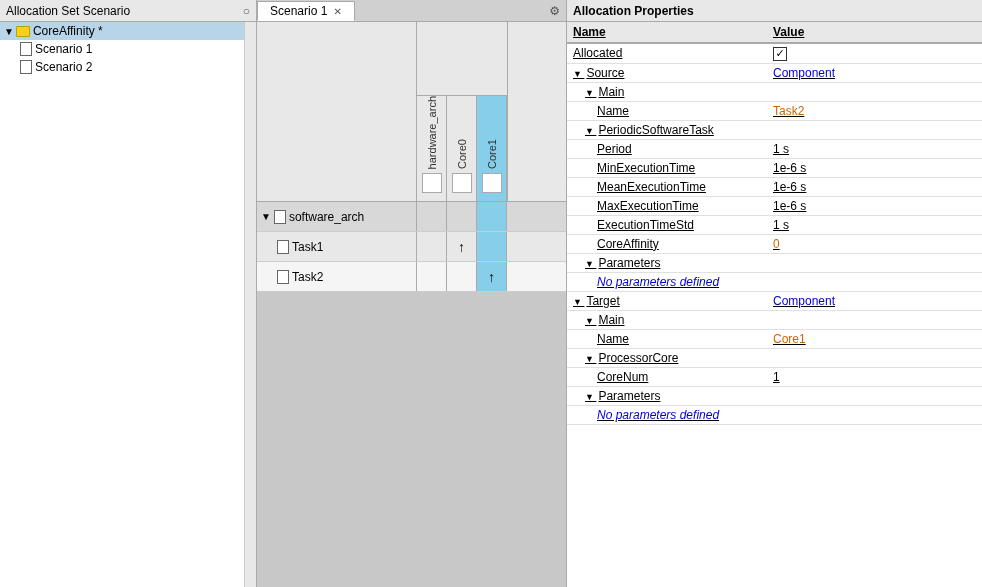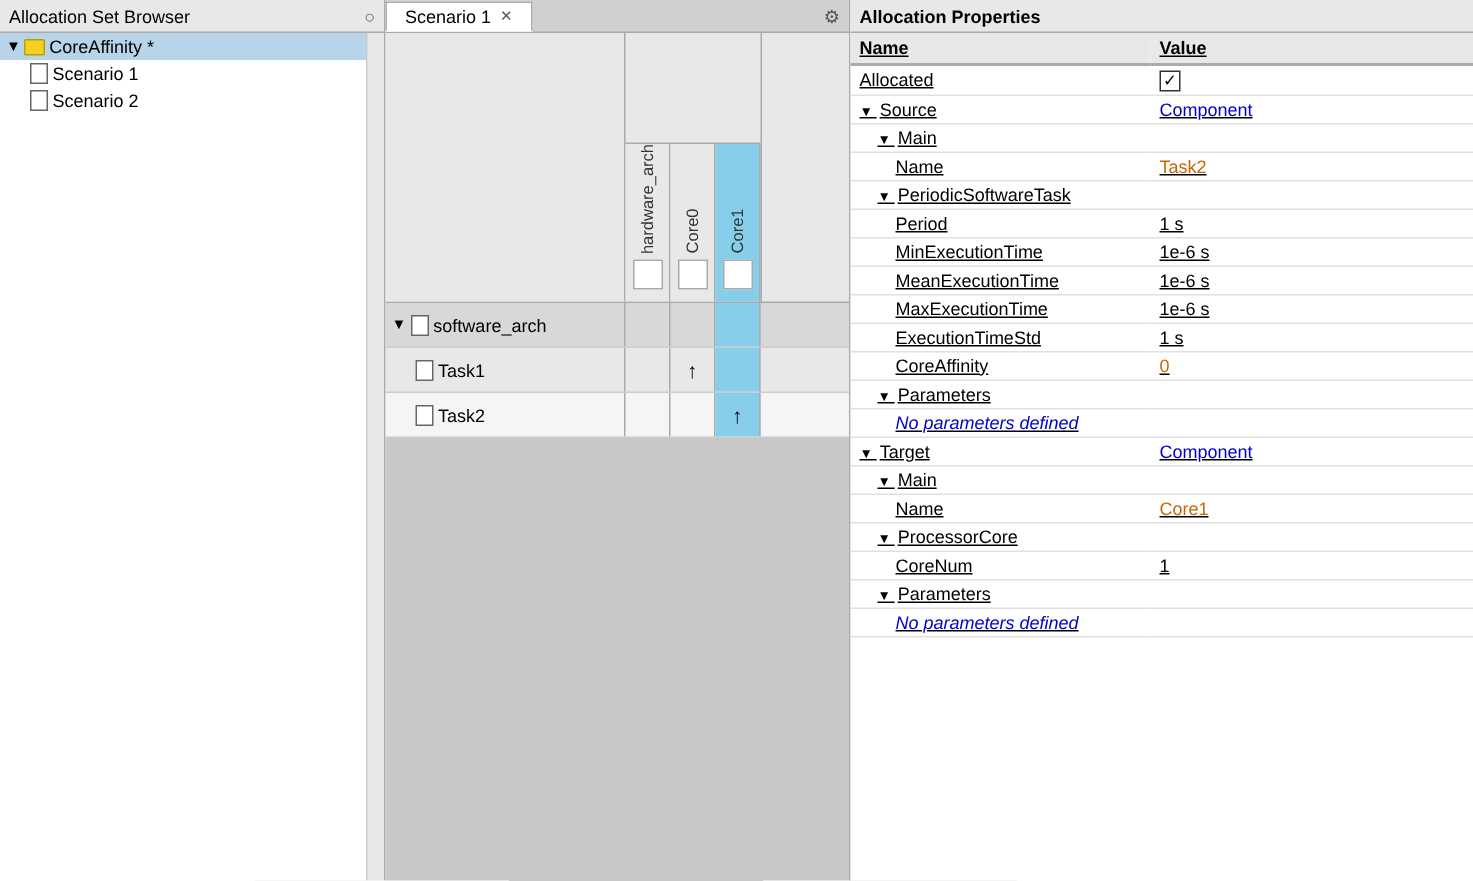--- a/index.html
+++ b/index.html
@@ -48,21 +48,21 @@
 
     .props-scroll { flex: 1; overflow-y: auto; }
   </style>
 </head>
 <body>
 
 <div class="app-container">
 
   <div class="left-panel">
     <div class="panel-header">
-      <span class="panel-title">Allocation Set Browser</span>
+      <span class="panel-title">Allocation Set Scenario</span>
       <span class="panel-icon-btn">○</span>
     </div>
     <div style="display:flex; flex:1; overflow:hidden;">
       <div class="tree-area" id="tree-area">
 
       <div class="tree-item selected">
             <span class="indent" style="width: 0px;"></span>
             <span class="expand-icon">▼</span>
             <span style="display: inline-block; width: 14px; height: 11px; background: rgb(245, 208, 32); border: 1px solid rgb(184, 160, 0); border-radius: 1px; margin-right: 3px;"></span>
             <span class="node-label">CoreAffinity *</span>

